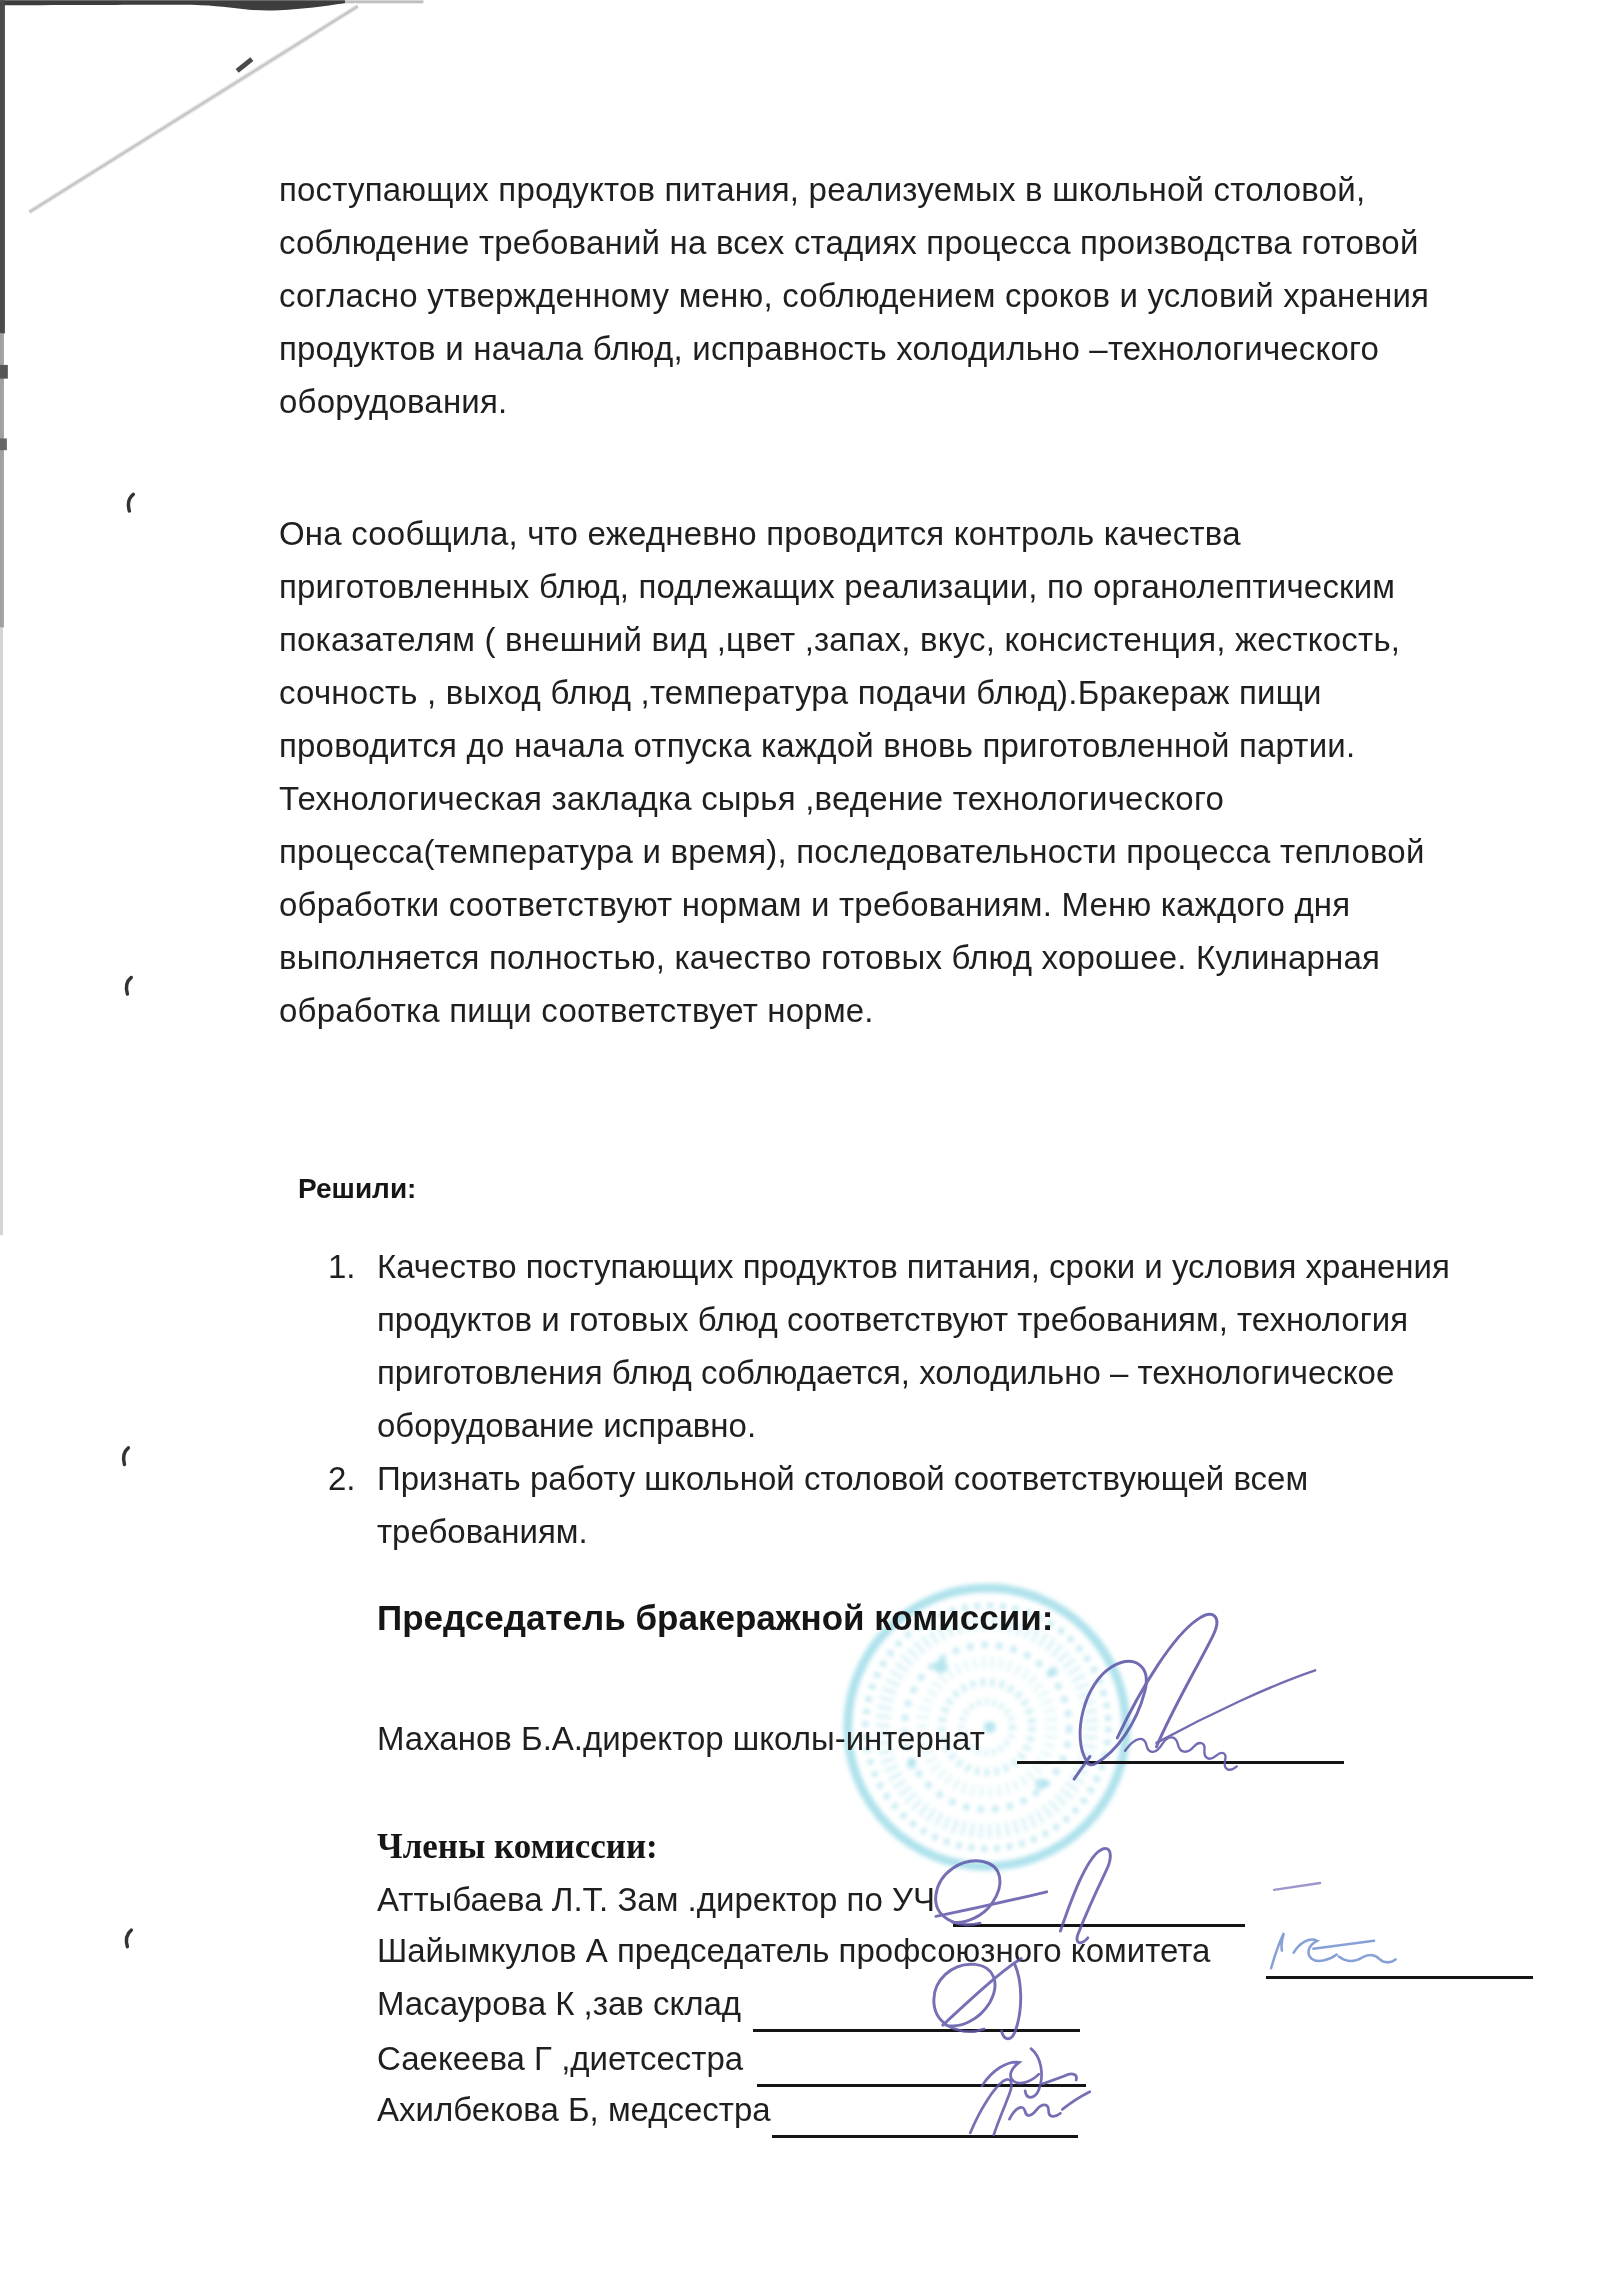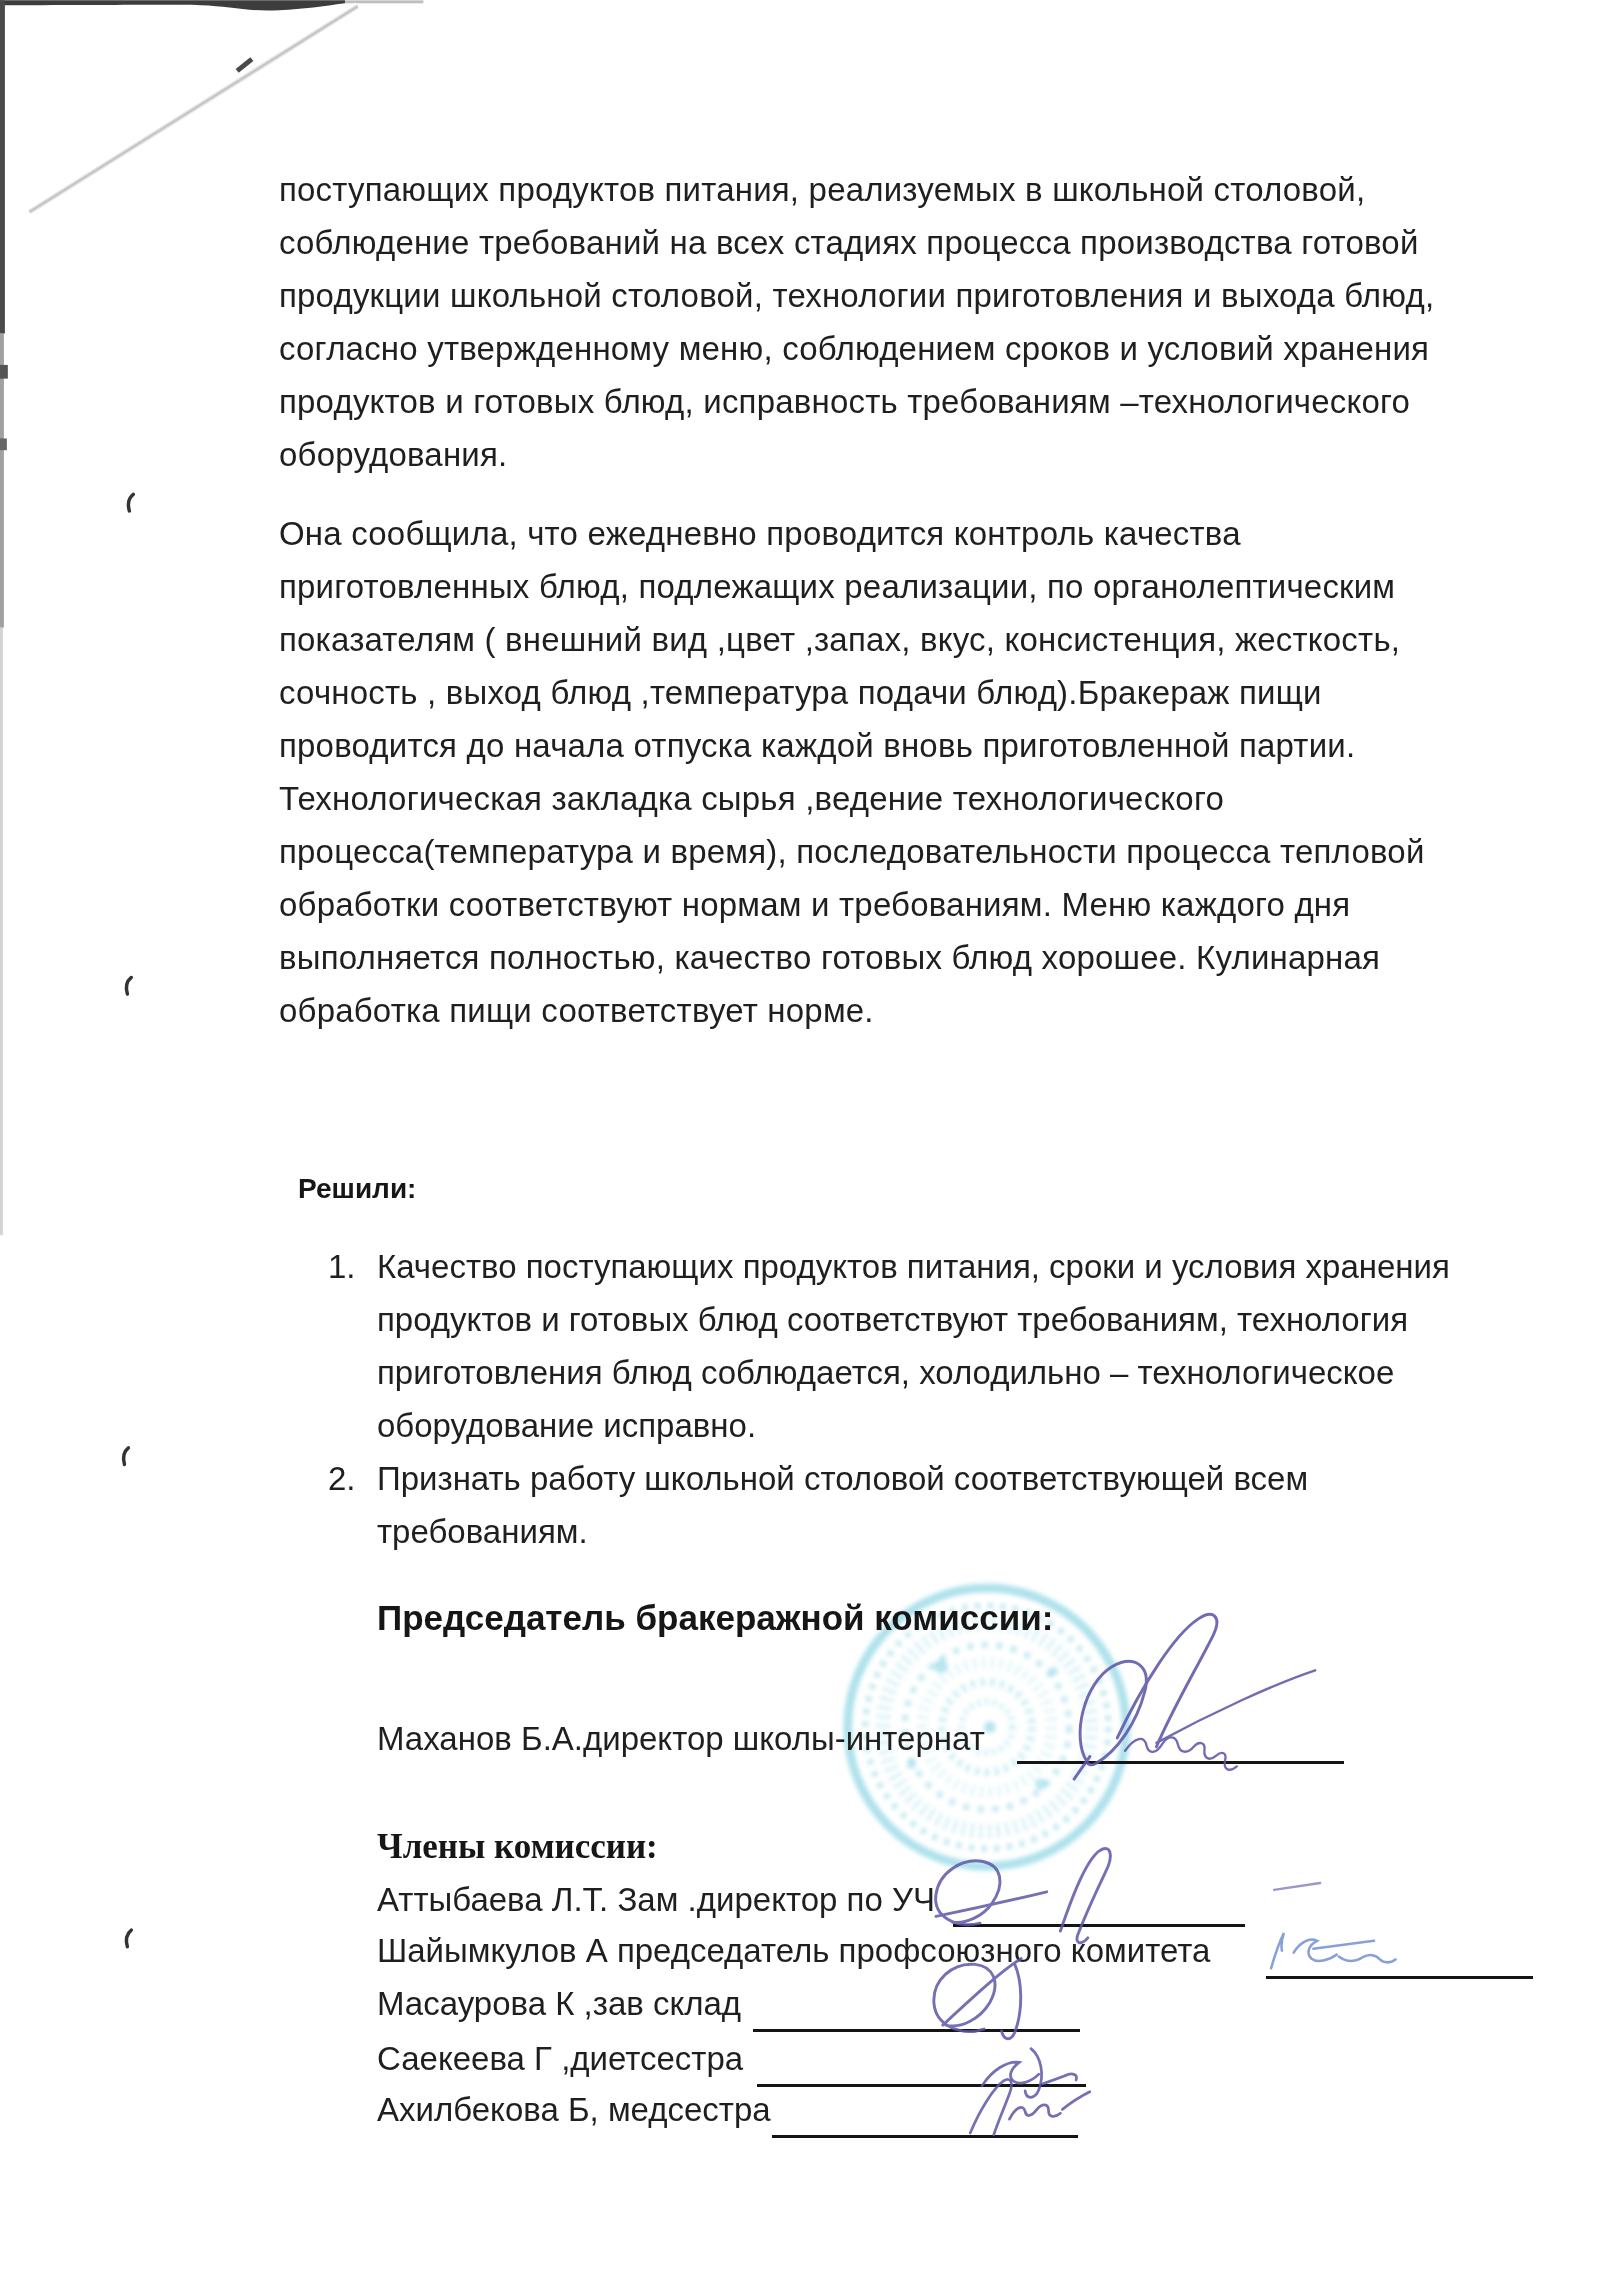--- a/index.html
+++ b/index.html
@@ -52,23 +52,22 @@
       <circle cx="930" cy="1800" r="5" fill="#5fc6da" stroke="none" opacity="0.35"></circle>
       <circle cx="1075" cy="1705" r="5" fill="#5fc6da" stroke="none" opacity="0.35"></circle>
     </g>
   </svg>
 
   <div class="textlayer">
 
     <div class="para" style="top:163px;">
         <div class="tline">поступающих продуктов питания, реализуемых в школьной столовой,</div>
         <div class="tline">соблюдение требований на всех стадиях процесса производства готовой</div>
-        <div class="tline">продукции школьной столовой, технологии приготовления и выхода блюд,</div>
         <div class="tline">согласно утвержденному меню, соблюдением сроков и условий хранения</div>
-        <div class="tline">продуктов и готовых блюд, исправность требованиям –технологического</div>
+        <div class="tline">продуктов и начала блюд, исправность холодильно –технологического</div>
         <div class="tline">оборудования.</div>
       </div>
 
     <div class="para" style="top:507px;">
         <div class="tline">Она сообщила, что ежедневно проводится контроль качества</div>
         <div class="tline">приготовленных блюд, подлежащих реализации, по органолептическим</div>
         <div class="tline">показателям ( внешний вид ,цвет ,запах, вкус, консистенция, жесткость,</div>
         <div class="tline">сочность , выход блюд ,температура подачи блюд).Бракераж пищи</div>
         <div class="tline">проводится до начала отпуска каждой вновь приготовленной партии.</div>
         <div class="tline">Технологическая закладка сырья ,ведение технологического</div>

